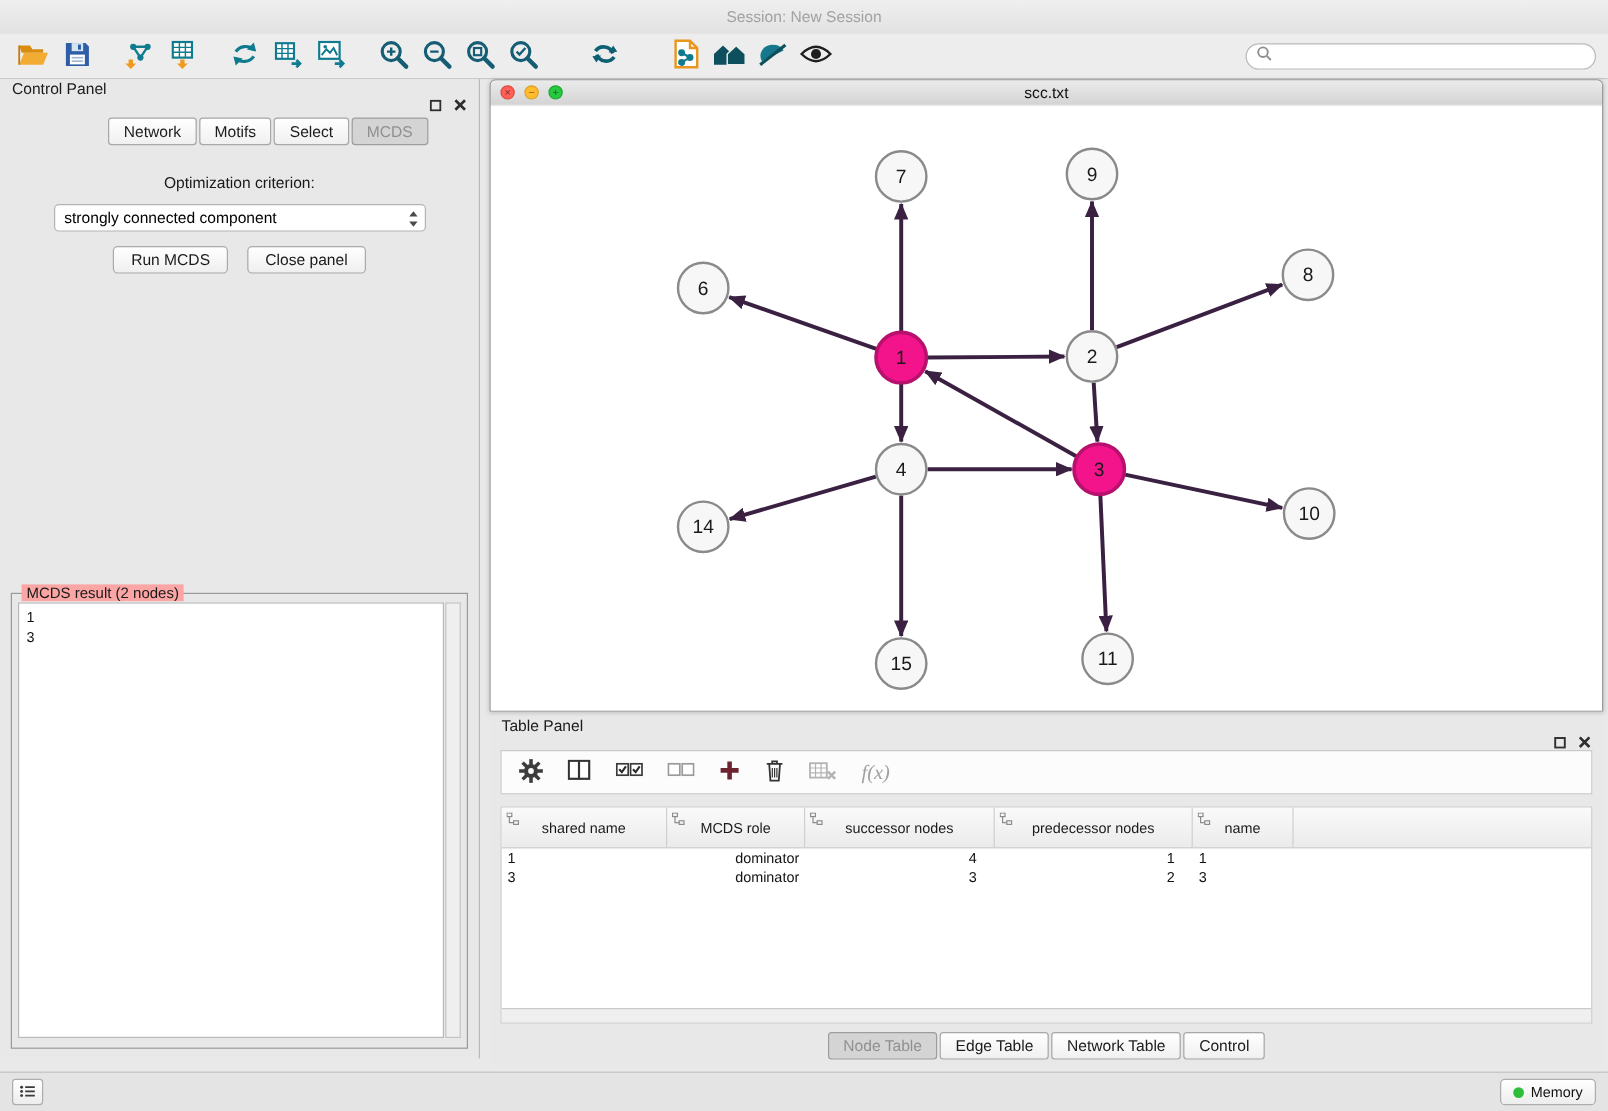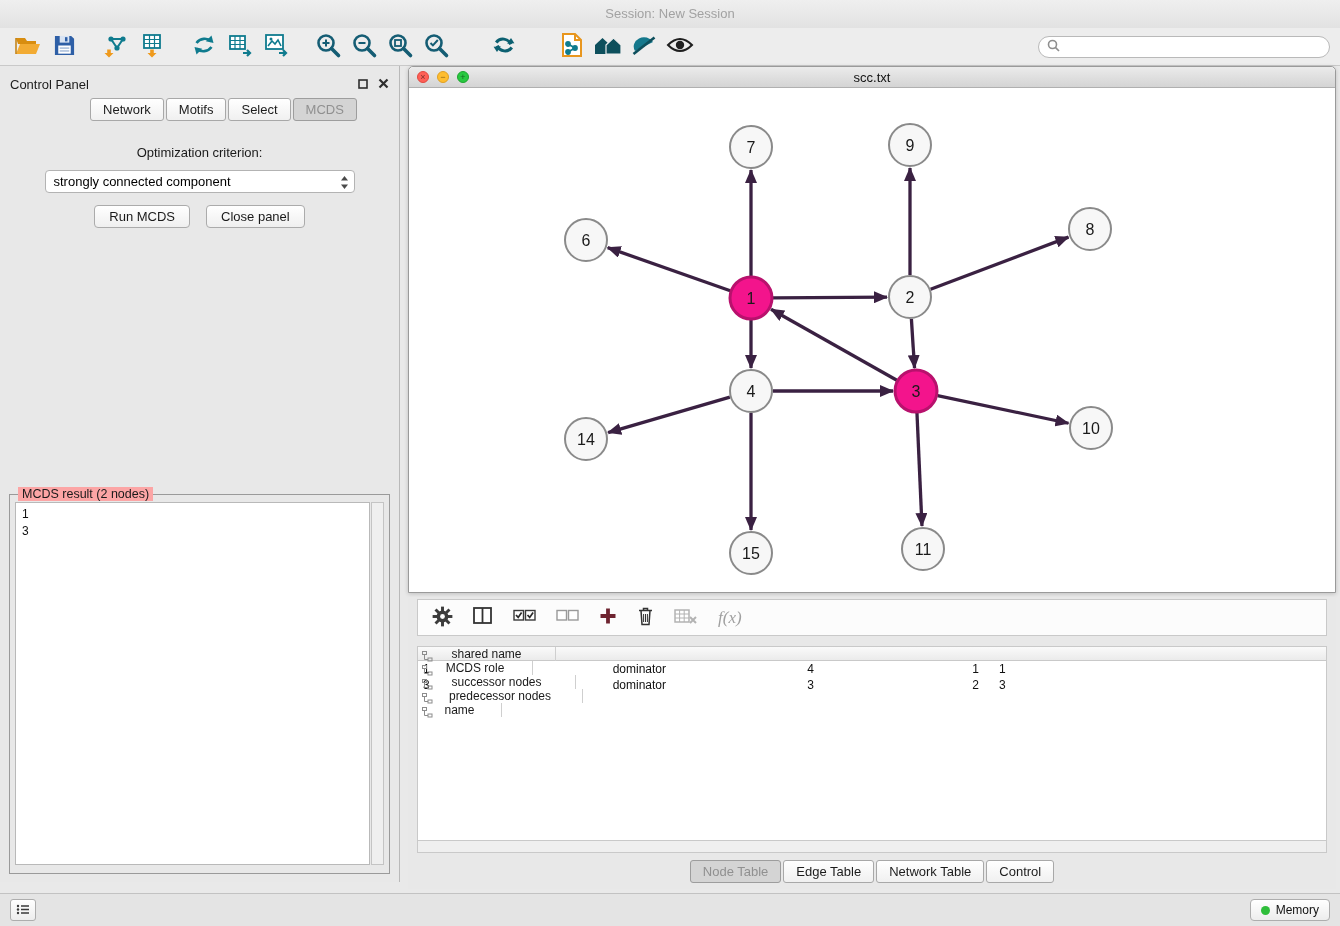--- a/index.html
+++ b/index.html
@@ -19,21 +19,21 @@
     background:transparent; border:none; cursor:default; }
   .tgap { width:16px; }
   .searchbox { margin-left:auto; width:292px; height:22px; background:#fff;
     border:1px solid #b9b9b9; border-radius:11px; display:flex; align-items:center; padding:0 8px; }
   .searchbox input { border:none; outline:none; flex:1; font-size:12px; margin-left:5px;
     font-family:"Liberation Sans",sans-serif; background:transparent; }
 
   
   .control-panel { position:absolute; top:66px; left:0; width:400px; height:816px;
     background:#e8e8e8; border-right:1px solid #b9b9b9; }
-  .panel-header { height:26px; display:flex; align-items:flex-end; padding:0 10px; }
+  .panel-header { height:26px; display:flex; align-items:flex-start; padding:0 10px;flex-direction:column; }
   .panel-title { font-size:13px; color:#1c1c1c; }
   .panel-header-icons { margin-left:auto; display:flex; gap:10px; align-items:center; }
   .ph-btn { background:none; border:none; padding:0; display:flex; align-items:center; cursor:default; }
 
   .cp-tabs { display:flex; justify-content:center; gap:2px; margin-top:6px;margin-left:48px; }
   .tab { font-size:13px; padding:3px 12px; background:linear-gradient(#ffffff,#f0f0f0);
     border:1px solid #a8a8a8; border-radius:3px; color:#1c1c1c; cursor:default;
     font-family:"Liberation Sans",sans-serif; }
   .tab.active { background:#d4d4d4; color:#909090; border-color:#9d9d9d;text-align:right; }
 
@@ -77,22 +77,22 @@
 
   
   .table-panel { position:absolute; left:408px; top:597px; width:928px; height:292px;
     background:#e8e8e8; display:flex; flex-direction:column; }
   .tp-toolbar { margin:2px 9px 0; height:37px; background:#fcfcfc; border:1px solid #c9c9c9;
     display:flex; align-items:center; gap:20px; padding:0 14px; }
   .tp-btn { background:none; border:none; display:flex; align-items:center; cursor:default; }
   .fx { font-family:"Liberation Serif", serif; font-style:italic; font-size:17px; color:#a0a0a0; }
   .tp-tablewrap { margin:10px 9px 4px; flex:1; background:#fff; border:1px solid #c9c9c9;
     display:flex; flex-direction:column; overflow:hidden; }
-  .thead { display:flex; height:14px; background:linear-gradient(#fafafa,#ebebeb);
-    border-bottom:1px solid #c9c9c9;flex-direction:column; }
+  .thead { display:flex; height:34px; background:linear-gradient(#fafafa,#ebebeb);
+    border-bottom:1px solid #c9c9c9; }
   .th { position:relative; display:flex; align-items:center; justify-content:center;
     font-size:12px; color:#1a1a1a; border-right:1px solid #cfcfcf; cursor:default; }
   .th .sort { position:absolute; left:4px; top:4px; }
   .tbody { flex:1; }
   .tr { display:flex; height:16px; align-items:center; }
   .td { font-size:12px; color:#111; padding:0 5px; overflow:hidden; white-space:nowrap; }
   .c0 { width:138px; } .c1 { width:115px;text-align:right; } .c2 { width:158px; } .c3 { width:165px; } .c4 { width:84px; }
   .td.num { text-align:right; padding-right:15px; }
   .tp-hscroll { height:12px; background:#efefef; border-top:1px solid #c9c9c9; }
   .tp-tabs { display:flex; justify-content:center; gap:2px; margin:3px 0 6px; }
@@ -379,20 +379,35 @@
           <text x="342" y="470.5" text-anchor="middle" font-size="16" fill="#1a1a1a">15</text>
         </g>
         <g>
           <circle cx="514" cy="461" r="21" fill="#f7f7f7" stroke="#8a8a8a" stroke-width="2"></circle>
           <text x="514" y="466.5" text-anchor="middle" font-size="16" fill="#1a1a1a">11</text>
         </g>
       </svg>
   </div>
 
   <div class="table-panel">
+    <div class="panel-header">
+      <span class="panel-title">Table Panel</span>
+      <span class="panel-header-icons">
+        <button class="ph-btn">
+            <span><svg width="10" height="10">
+                <rect x="1" y="1" width="8" height="8" fill="none" stroke="#2e2e2e" stroke-width="1.6"></rect>
+              </svg></span>
+          </button>
+        <button class="ph-btn">
+            <span><svg width="11" height="11">
+                <path d="M1.5 1.5 L9.5 9.5 M9.5 1.5 L1.5 9.5" stroke="#2e2e2e" stroke-width="2.2"></path>
+              </svg></span>
+          </button>
+      </span>
+    </div>
     <div class="tp-toolbar">
       <button class="tp-btn">
           <span><svg width="21" height="21" viewBox="0 0 20 20">
               <g fill="#3c3c3c">
                 <rect x="8.6" y="0.6" width="2.8" height="4.4"></rect>
                 <rect x="8.6" y="0.6" width="2.8" height="4.4" transform="rotate(45 10 10)"></rect>
                 <rect x="8.6" y="0.6" width="2.8" height="4.4" transform="rotate(90 10 10)"></rect>
                 <rect x="8.6" y="0.6" width="2.8" height="4.4" transform="rotate(135 10 10)"></rect>
                 <rect x="8.6" y="0.6" width="2.8" height="4.4" transform="rotate(180 10 10)"></rect>
                 <rect x="8.6" y="0.6" width="2.8" height="4.4" transform="rotate(225 10 10)"></rect>

